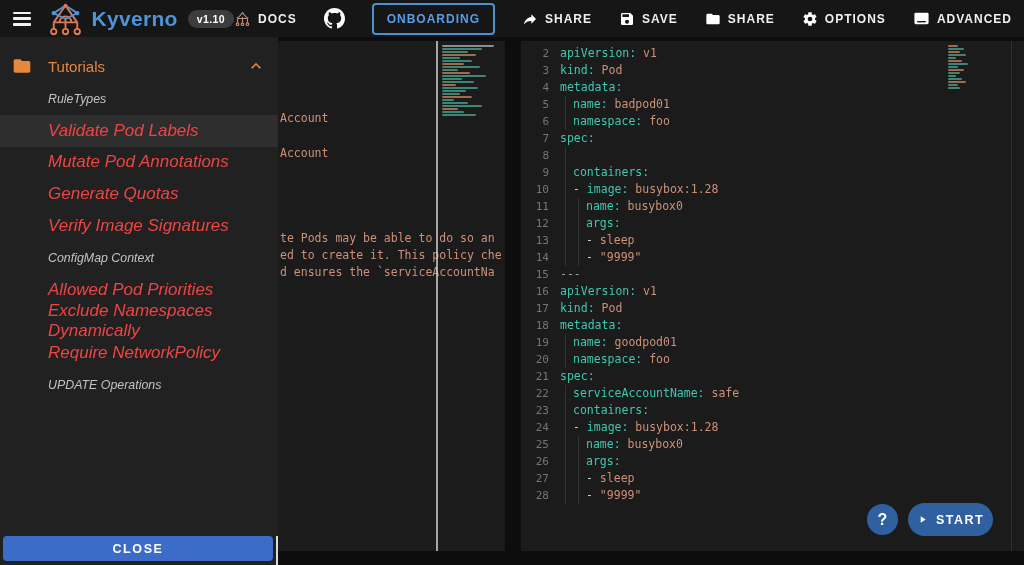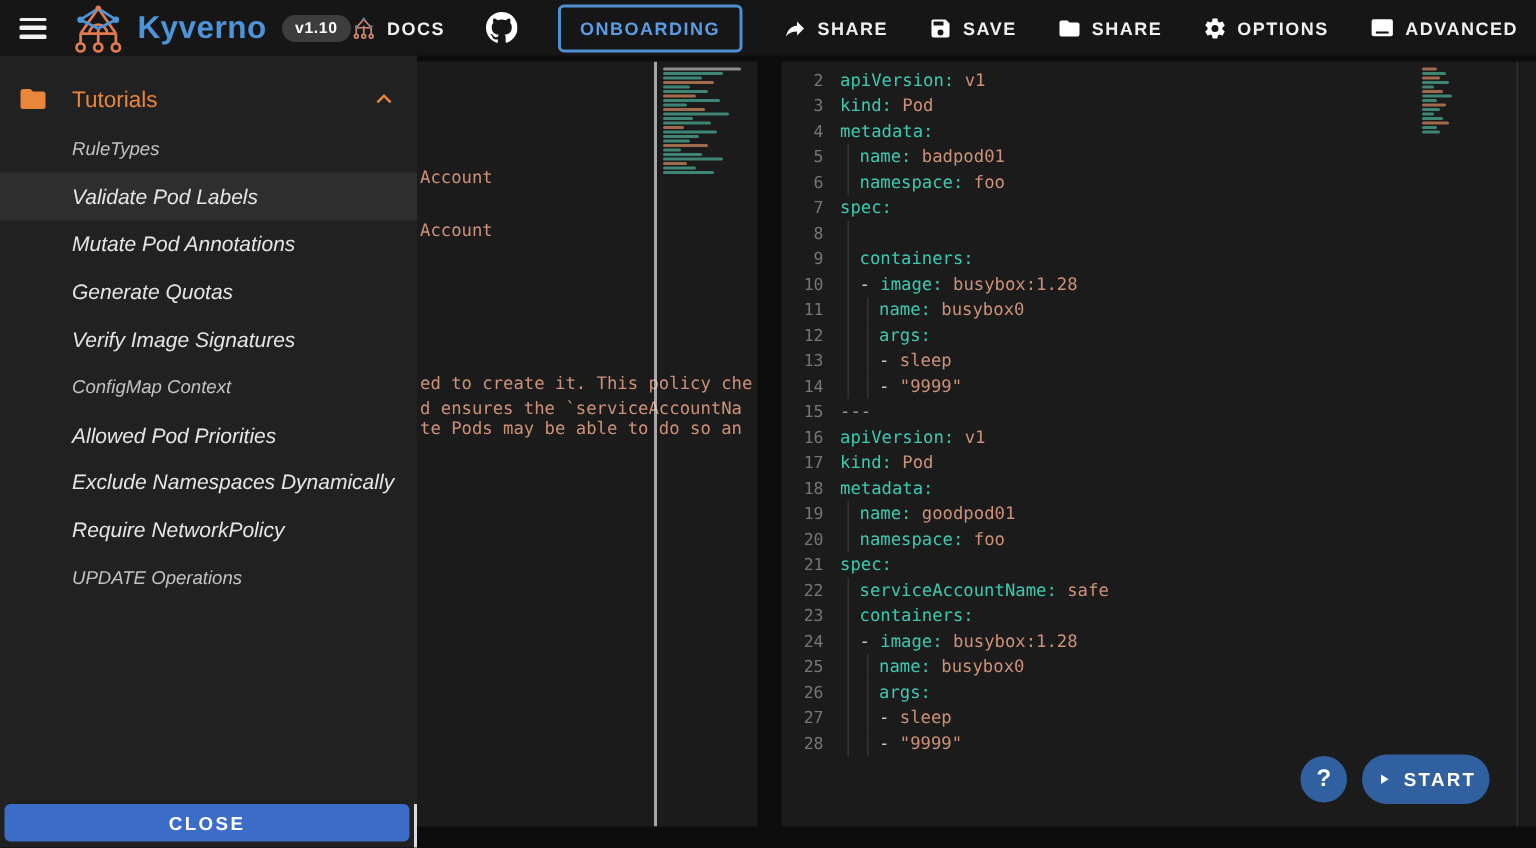--- a/index.html
+++ b/index.html
@@ -27,21 +27,21 @@
   
   #sidebar{
     position:absolute;left:0;top:37px;width:278px;height:528px;background:#212121;z-index:40;
   }
   #group-row{margin-top:12px;height:34px;position:relative;display:flex;align-items:center;cursor:pointer;}
   #group-row .folder{position:absolute;left:12px;top:7px;}
   #group-row .glabel{position:absolute;left:48px;font-size:15px;font-weight:500;color:#e8863c;}
   #group-row .chev{position:absolute;right:12px;top:7px;}
   #side-items{position:absolute;top:46px;left:0;right:0;font-style:italic;}
   .side-item{height:31.8px;display:flex;align-items:center;padding-left:48px;cursor:pointer;
-    font-size:14px;font-weight:500;color:#e5e5e5;}
+    font-size:17px;font-weight:500;color:#ef4444;}
   .side-item.sub{font-size:12.4px;font-weight:500;color:#c2c2c2;}
   .side-item.selected{background:#2e2e2e;}
   #close-btn{
     position:absolute;left:3px;right:5px;bottom:4px;height:25px;background:#3b6cc7;border:none;
     border-radius:4px;color:#fff;font-family:"Liberation Sans",sans-serif;font-size:12.5px;
     font-weight:700;letter-spacing:1.6px;cursor:pointer;display:flex;align-items:center;justify-content:center;
   }
   #drawer-scrollbar{position:absolute;right:0px;top:499px;width:2px;height:29px;background:#dcdcdc;}
   
   .panel{position:absolute;top:41px;height:510px;background:#1b1b1b;z-index:10;}
@@ -165,21 +165,21 @@
         </span>
         <span>ADVANCED</span>
       </div>
     </div>
 </div>
 
 <div id="policy-panel" class="panel">
   <div id="frag-wrap">
       <div class="frag" style="top: 70px;">Account</div>
       <div class="frag" style="top: 105px;">Account</div>
-      <div class="frag" style="top: 190px; margin-top: 47px;">te Pods may be able to do so an</div>
+      <div class="frag" style="top: 190px;">te Pods may be able to do so an</div>
       <div class="frag" style="top: 207px;">ed to create it. This policy che</div>
       <div class="frag" style="top: 224px;">d ensures the `serviceAccountNa</div>
     </div>
   <div class="mm-slider" style="left:158px"></div>
   <div class="minimap" style="left:164px" id="mm-mid">
       <div class="mm-row mm-g" style="width: 52px;"></div>
       <div class="mm-row mm-t" style="width: 40px;"></div>
       <div class="mm-row mm-t" style="width: 26px;"></div>
       <div class="mm-row mm-o" style="width: 34px;"></div>
       <div class="mm-row mm-t" style="width: 18px;"></div>

